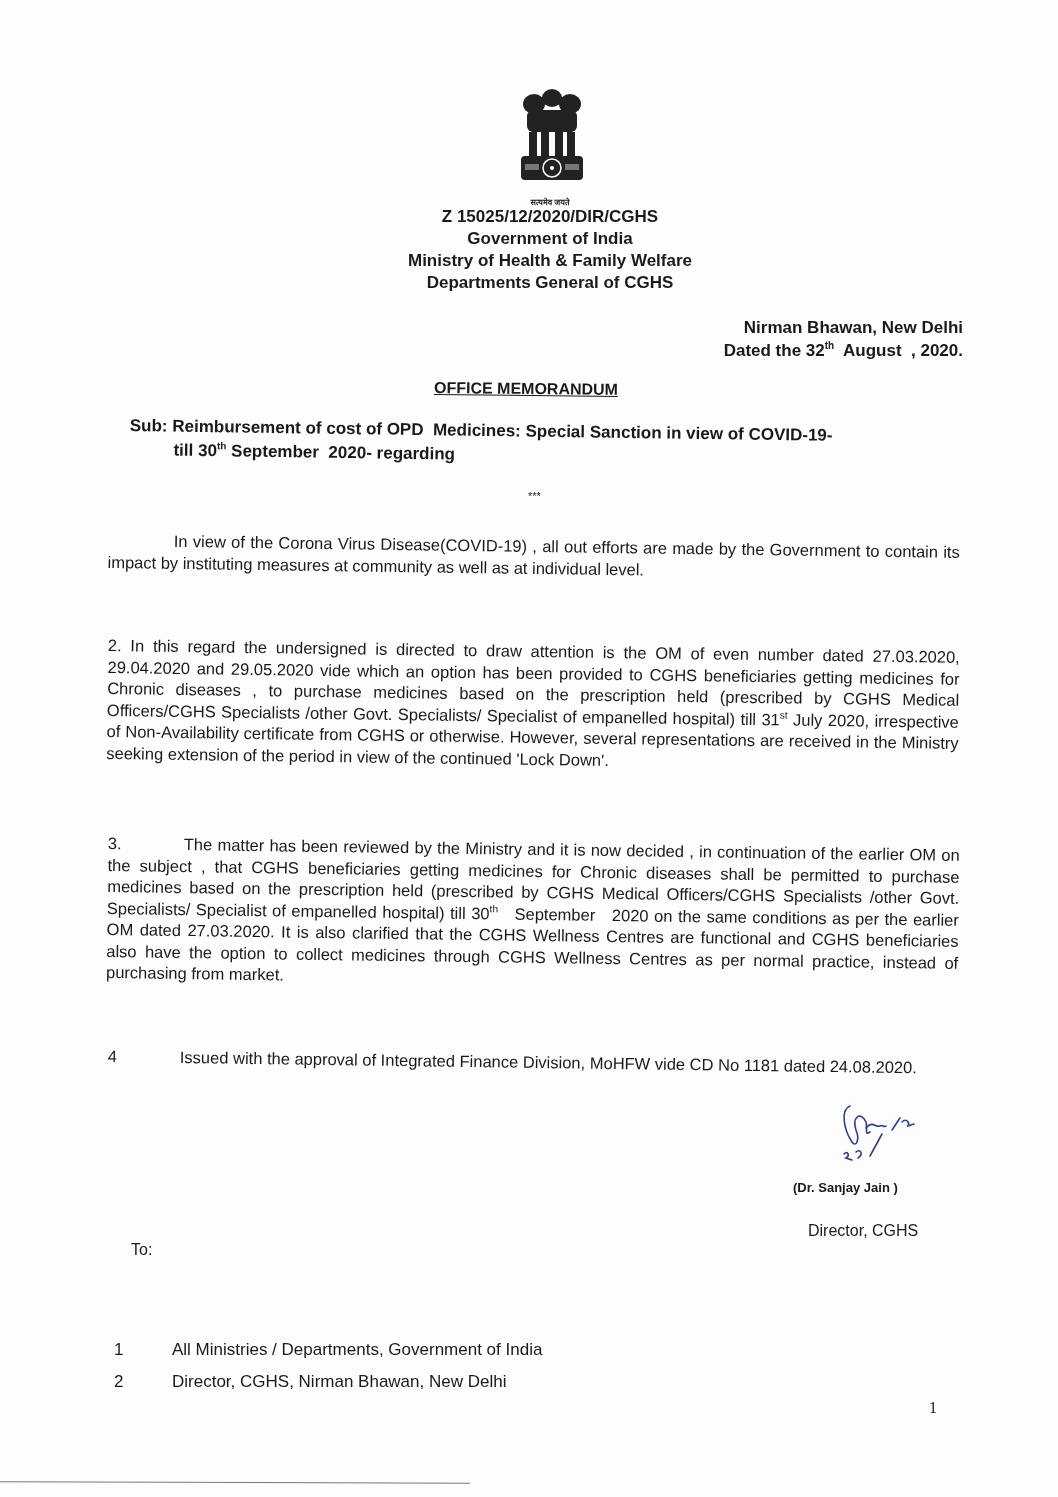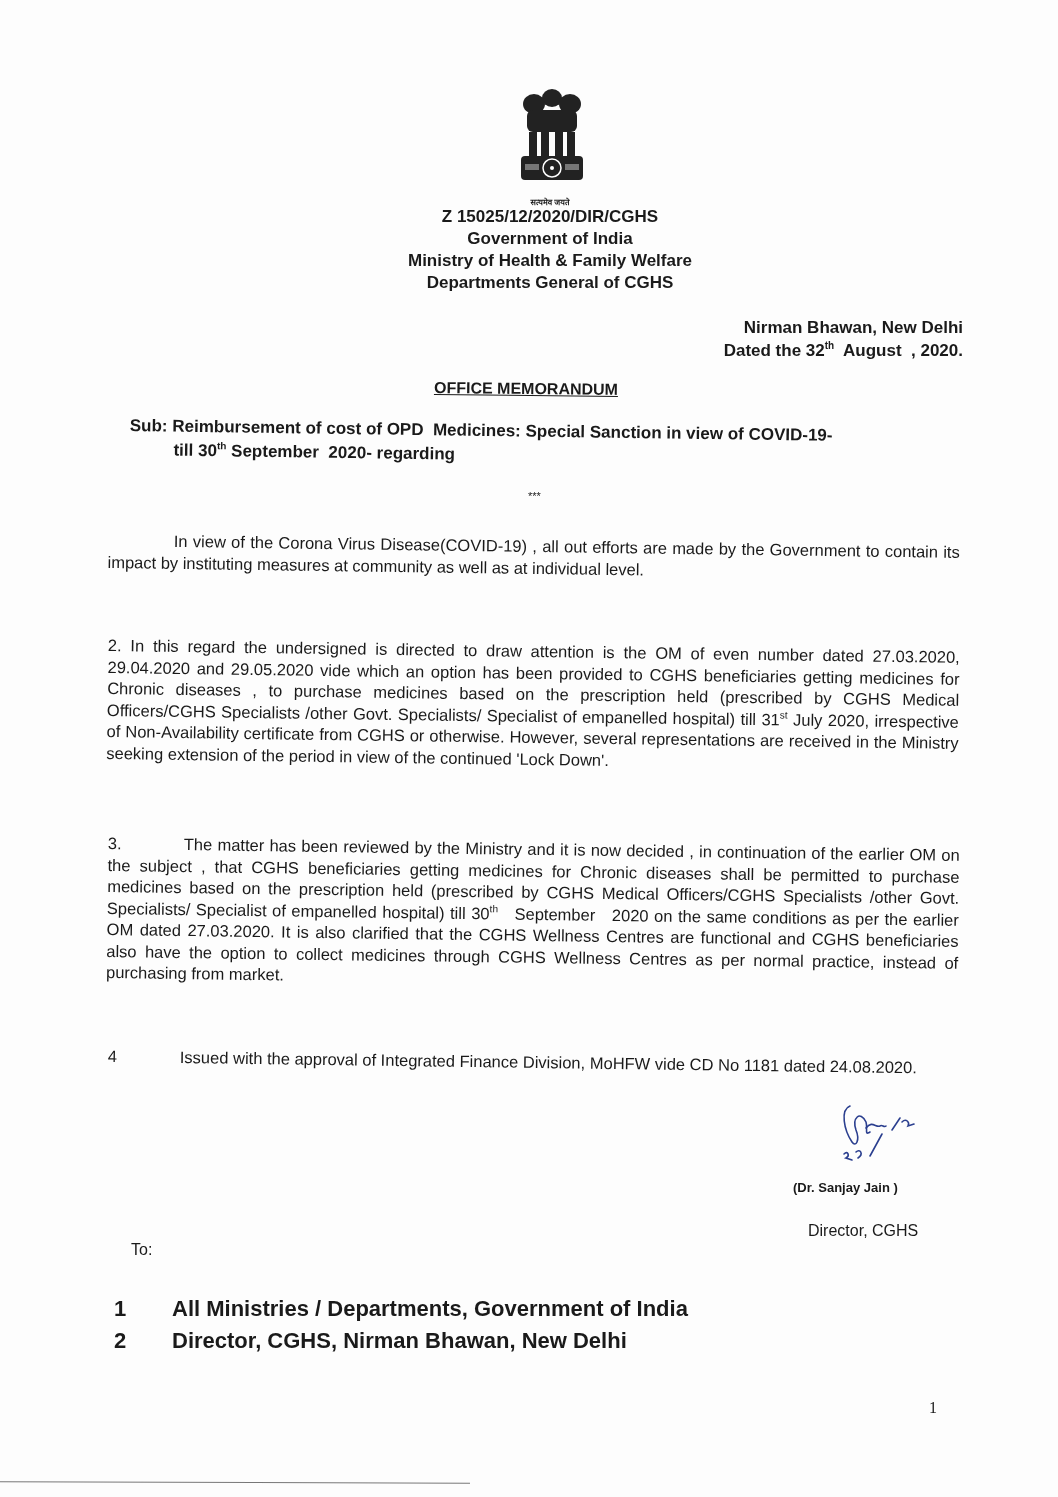--- a/index.html
+++ b/index.html
@@ -24,21 +24,21 @@
     .p1 .indent { padding-left: 66px; }
     .p2 { top: 635px; }
     .p3 { top: 833px; }
     .p3 .num { display: inline-block; width: 76px; }
     .p4 { top: 1046px; }
     .p4 .num { display: inline-block; width: 72px; }
     .signature { left: 830px; top: 1100px; width: 100px; height: 70px; }
     .sig-name { left: 793px; top: 1180px; font-size: 13px; font-weight: bold; }
     .sig-desig { left: 808px; top: 1222px; font-size: 16px; }
     .to-label { left: 116px; top: 1241px; font-size: 16px; margin-left: 15px; }
-    .recipients { left: 114px; top: 1293px; font-size: 22px; line-height: 32px; font-weight: bold; }
+    .recipients { left: 114px; top: 1334px; font-size: 17px; line-height: 32px; }
     .recipients .r-num { display: inline-block; width: 58px; }
     .page-num { left: 929px; top: 1399px; font-family: "Liberation Serif", serif; font-size: 16px; }
     .bottom-rule { left: 0px; top: 1482px; width: 470px; height: 1px; background: #777; transform: rotate(0.2deg); }
   </style>
 </head>
 <body>
 
 <svg class="abs emblem" viewBox="0 0 70 112">
   <g fill="#222">
     <ellipse cx="35" cy="14" rx="10" ry="9"></ellipse>

